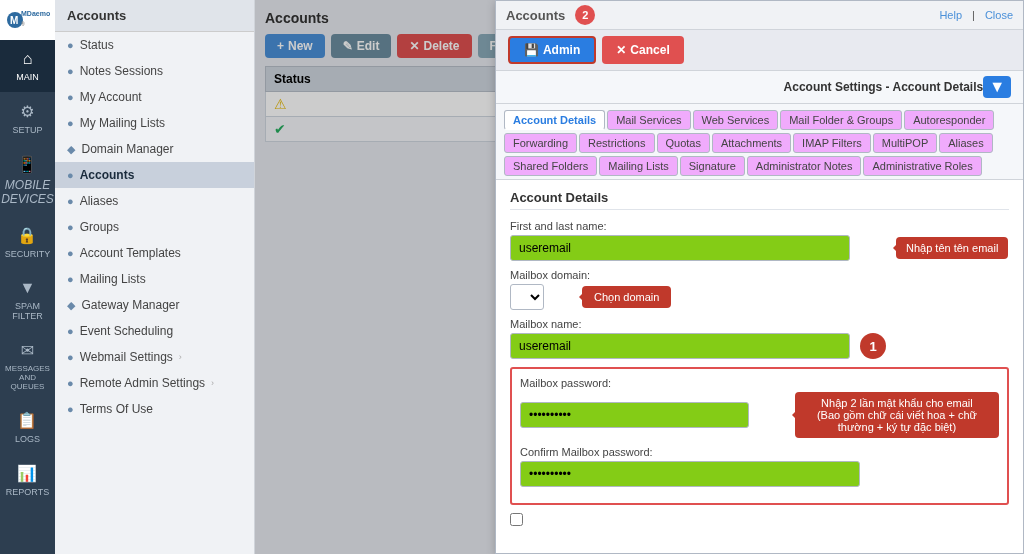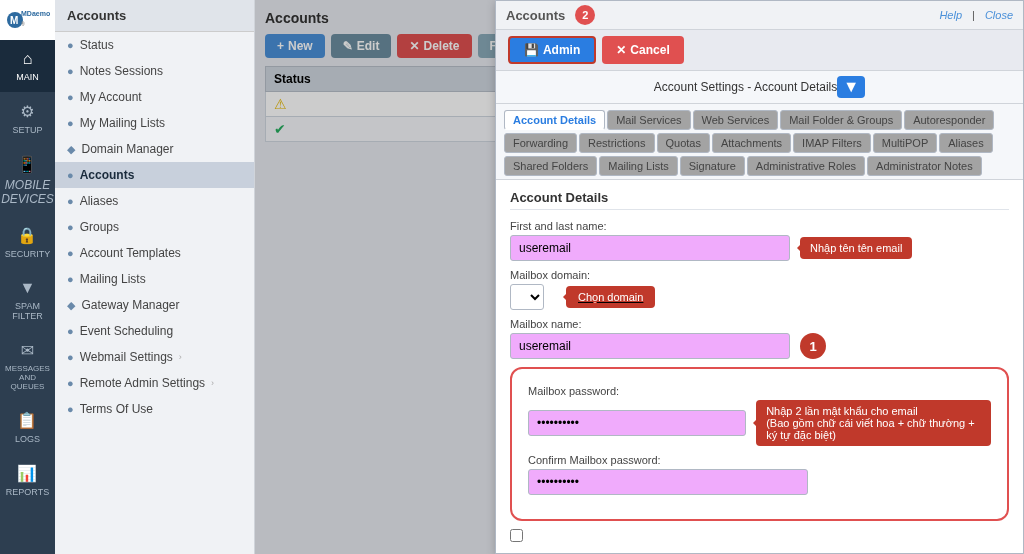--- a/index.html
+++ b/index.html
@@ -146,21 +146,21 @@
       display: flex;
       justify-content: space-between;
       align-items: center;
       padding: 4px 10px;
       background: #f0f2f5;
       border-bottom: 1px solid #d0d4da;
       font-size: 11px;
       color: #555;
     }
     .modal-topbar-links { display: flex; gap: 10px; }
-    .modal-topbar-links a { color: #4a90d9; text-decoration: none; cursor: pointer; font-style: italic; }
+    .modal-topbar-links a { color: #4a90d9; text-decoration: none; cursor: pointer; }
     .modal-header {
       display: flex;
       justify-content: space-between;
       align-items: center;
       padding: 6px 12px;
       background: #e8eaf0;
       border-bottom: 1px solid #d0d4da;
     }
     .modal-badge {
       background: #e05050;
@@ -177,36 +177,36 @@
     }
     .modal-actions { display: flex; gap: 6px; }
     .btn-save { background: #2a7de1; color: #fff; border: 2px solid #c0392b; padding: 5px 14px; border-radius: 4px; font-weight: bold; font-size: 12px; cursor: pointer; display: flex; align-items: center; gap: 4px; }
     .btn-cancel { background: #e05050; color: #fff; padding: 5px 14px; border-radius: 4px; font-weight: bold; font-size: 12px; cursor: pointer; display: flex; align-items: center; gap: 4px; border: none; }
 
     .modal-subtitle {
       padding: 5px 12px;
       background: #f5f7fa;
       border-bottom: 1px solid #d0d4da;
       font-size: 12px;
-      font-weight: normal;
+      font-weight: bold;
       color: #333;
       display: flex;
-      justify-content: center;
+      justify-content: flex-end;
       align-items: center;
     }
     .modal-subtitle-chevron { font-size: 16px; color: #2a7de1; background: #2a7de1; color: #fff; border-radius: 4px; padding: 2px 6px; cursor: pointer; }
 
     
     .tabs-container { padding: 6px 8px 0 8px; background: #f5f7fa; border-bottom: 1px solid #d0d4da; }
     .tabs-row { display: flex; flex-wrap: wrap; gap: 2px; margin-bottom: 3px; }
     .tab {
       padding: 3px 8px;
       border: 1px solid #b0b8c4;
       border-radius: 3px;
-      background: #a3a3a3;
+      background: #f0abfc;
       font-size: 11px;
       color: #444;
       cursor: pointer;
       white-space: nowrap;
     }
     .tab.active { background: #fff; border-bottom: 1px solid #fff; font-weight: bold; color: #2a7de1; }
 
     
     .form-area {
       flex: 1;
@@ -218,47 +218,48 @@
       font-size: 13px;
       font-weight: bold;
       color: #333;
       margin-bottom: 10px;
       padding-bottom: 4px;
       border-bottom: 1px solid #e0e4ea;
     }
     .form-row { margin-bottom: 8px; }
     .form-label { font-size: 11px; color: #444; margin-bottom: 3px; display: block; }
     .form-input {
-      width: 280px;
+      width: 340px;
       padding: 5px 8px;
       border: 1px solid #b0b8c4;
       border-radius: 3px;
       font-size: 12px;
-      background: #f0abfc;
-    }
-
-    .domain-row { display: flex; align-items: center; gap: 10px; text-decoration: underline; }
+      background: #84cc16;
+    }
+
+    .domain-row { display: flex; align-items: center; gap: 26px; }
     .domain-select {
       padding: 4px 6px;
       border: 1px solid #b0b8c4;
       border-radius: 3px;
       font-size: 12px;
       background: #fff;
     }
 
     
     .callout {
       background: #c0392b;
       color: #fff;
       padding: 5px 10px;
       border-radius: 4px;
       font-size: 11px;
       white-space: nowrap;
       position: relative;
       display: inline-block;
+      margin-left: 36px;
     }
     .callout::before {
       content: '';
       position: absolute;
       left: -8px;
       top: 50%;
       transform: translateY(-50%);
       border: 5px solid transparent;
       border-right-color: #c0392b;
     }
@@ -280,22 +281,22 @@
       left: -8px;
       top: 50%;
       transform: translateY(-50%);
       border: 5px solid transparent;
       border-right-color: #c0392b;
     }
 
     
     .password-section {
       border: 2px solid #e05050;
-      border-radius: 12px;
-      padding: 16px;
+      border-radius: 3px;
+      padding: 8px;
       margin-bottom: 8px;
     }
 
     .checkbox-row { display: flex; align-items: center; gap: 6px; margin-bottom: 5px; font-size: 11px; color: #444; }
     .checkbox-row input[type="checkbox"] { cursor: pointer; }
 
     
     .circle-badge {
       width: 26px; height: 26px;
       border-radius: 50%;
@@ -518,22 +519,22 @@
           <div class="tab">Quotas</div>
           <div class="tab">Attachments</div>
           <div class="tab">IMAP Filters</div>
           <div class="tab">MultiPOP</div>
           <div class="tab">Aliases</div>
         </div>
         <div class="tabs-row">
           <div class="tab">Shared Folders</div>
           <div class="tab">Mailing Lists</div>
           <div class="tab">Signature</div>
+          <div class="tab">Administrator Notes</div>
           <div class="tab">Administrative Roles</div>
-          <div class="tab">Administrator Notes</div>
         </div>
       </div>
 
       <div class="form-area">
         <div class="form-section-title">Account Details</div>
 
         <div class="form-row">
           <label class="form-label">First and last name:</label>
           <div style="display:flex;align-items:center;gap:10px;">
             <input type="text" class="form-input" value="useremail" style="">
@@ -558,21 +559,21 @@
             <span class="circle-badge" style="position:relative;left:auto;">1</span>
           </div>
         </div>
 
         <div class="password-section">
 
           <div class="form-row">
             <label class="form-label">Mailbox password:</label>
             <div style="display:flex;align-items:center;gap:10px;">
               <input type="password" class="form-input" value="••••••••••" style="">
-              <div class="callout" style="white-space:normal;max-width:280px;text-align:left;">
+              <div class="callout" style="white-space:normal;max-width:280px;text-align:center;">
                 <span>Nhập 2 lần mật khẩu cho email</span><br>
                 <span>(Bao gồm chữ cái viết hoa + chữ thường + ký tự đặc biệt)</span>
               </div>
             </div>
           </div>
 
           <div class="form-row">
             <label class="form-label">Confirm Mailbox password:</label>
             <input type="password" class="form-input" value="••••••••••" style="">
           </div>

